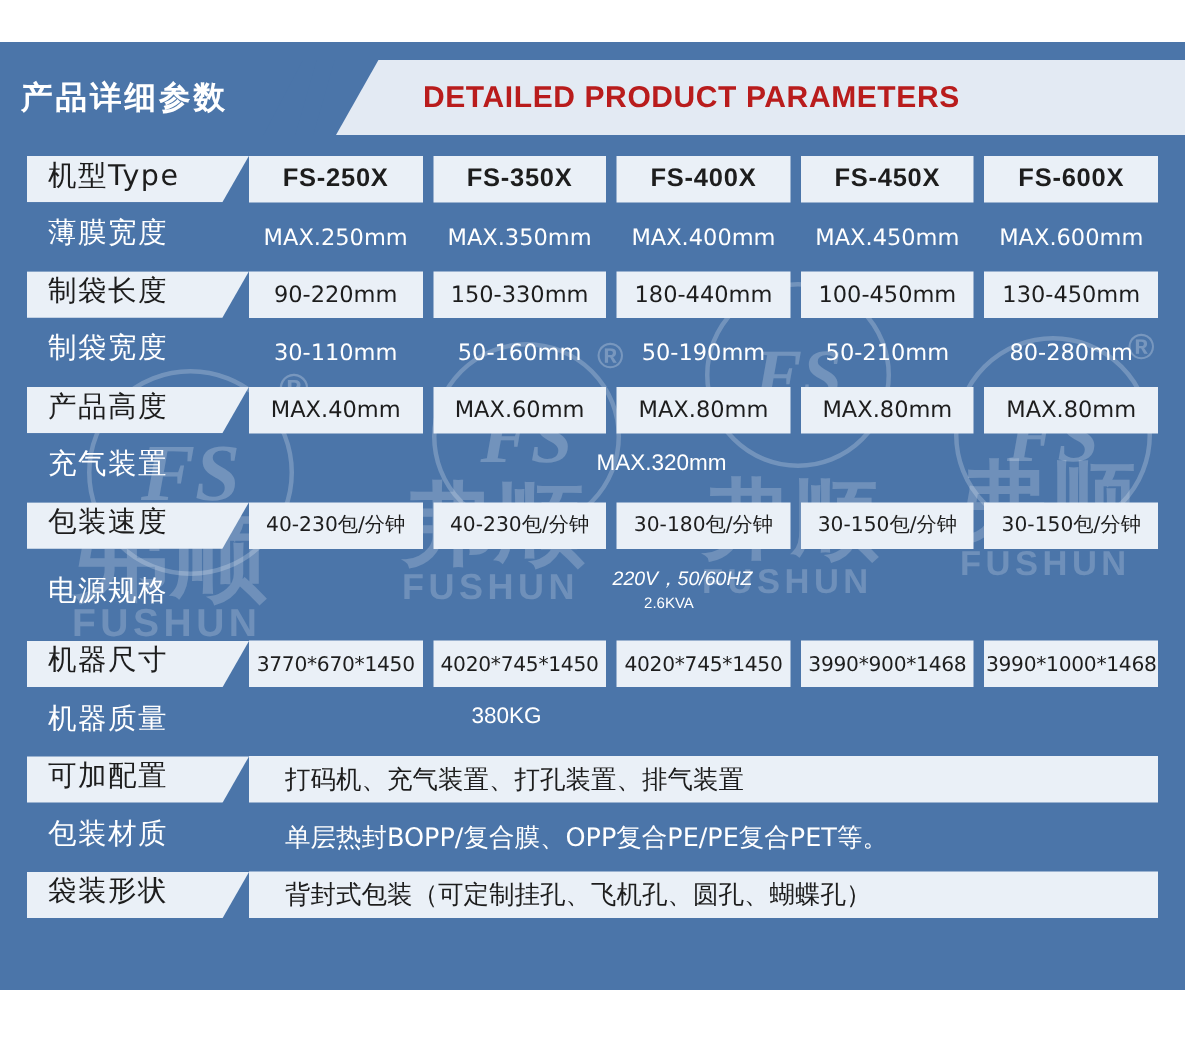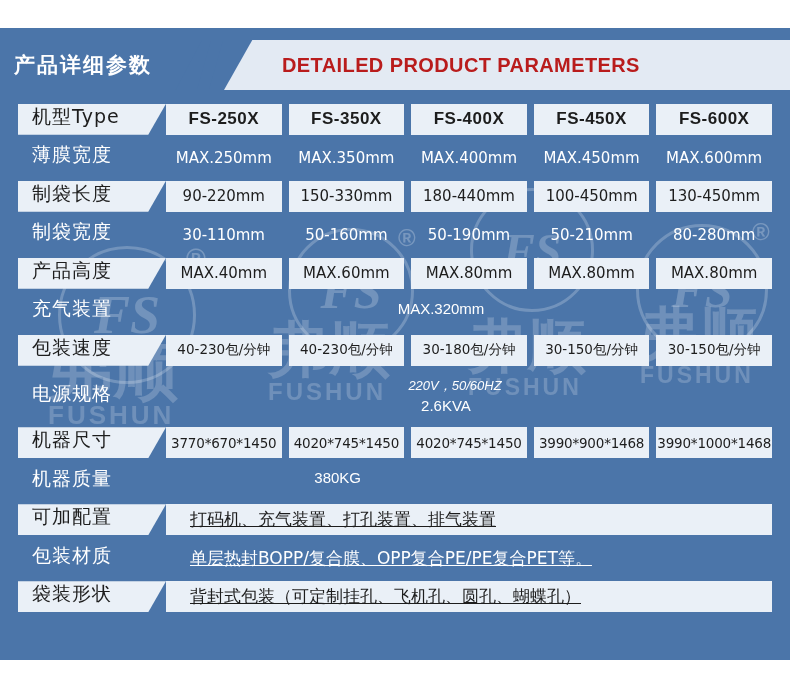--- a/index.html
+++ b/index.html
@@ -110,21 +110,21 @@
   .cell.small{font-size:13.5px;letter-spacing:-.2px;}
   .cell.spd{font-size:13.5px;}
 
   
   .span{
     flex:1 1 auto;margin-right:18px;height:31px;
     background:#eaf0f7;display:flex;align-items:center;
     font-family:"DejaVu Sans",sans-serif;font-size:17px;color:#1d1d1d;
   }
   .row.alt .span{background:transparent;color:#ffffff;}
-  .span .inner{padding-left:24px;text-decoration:underline;}
+  .span .inner{padding-left:24px;}
 
   
   .freetext{
     flex:1 1 auto;height:100%;position:relative;margin-right:18px;
     color:#ffffff;font-family:"Liberation Sans",sans-serif;font-size:15px;
   }
   .freetext .pos{position:absolute;white-space:pre;text-align:center;}
 
   .row.tall{height:54px;}
 </style>
@@ -257,21 +257,21 @@
             <div class="cell spd">30-150包/分钟</div>
           </div>
         </div>
         <div class="row alt tall">
           <div class="lab">
             <div class="bg"></div>
             <div class="tx">电源规格</div>
           </div>
           <div class="freetext">
             <div class="pos" style="left: 194px; top: 7px; width: 190px; font-size: 13px; font-style: italic;">220V，50/60HZ</div>
-            <div class="pos" style="left: 185px; top: 27px; width: 190px; font-size: 15px;">2.6KVA</div>
+            <div class="pos" style="left: 185px; top: 27px; width: 190px; font-size: 10px;">2.6KVA</div>
           </div>
         </div>
         <div class="row">
           <div class="lab">
             <div class="bg"></div>
             <div class="tx">机器尺寸</div>
           </div>
           <div class="vals">
             <div class="cell small">3770*670*1450</div>
             <div class="cell small">4020*745*1450</div>

